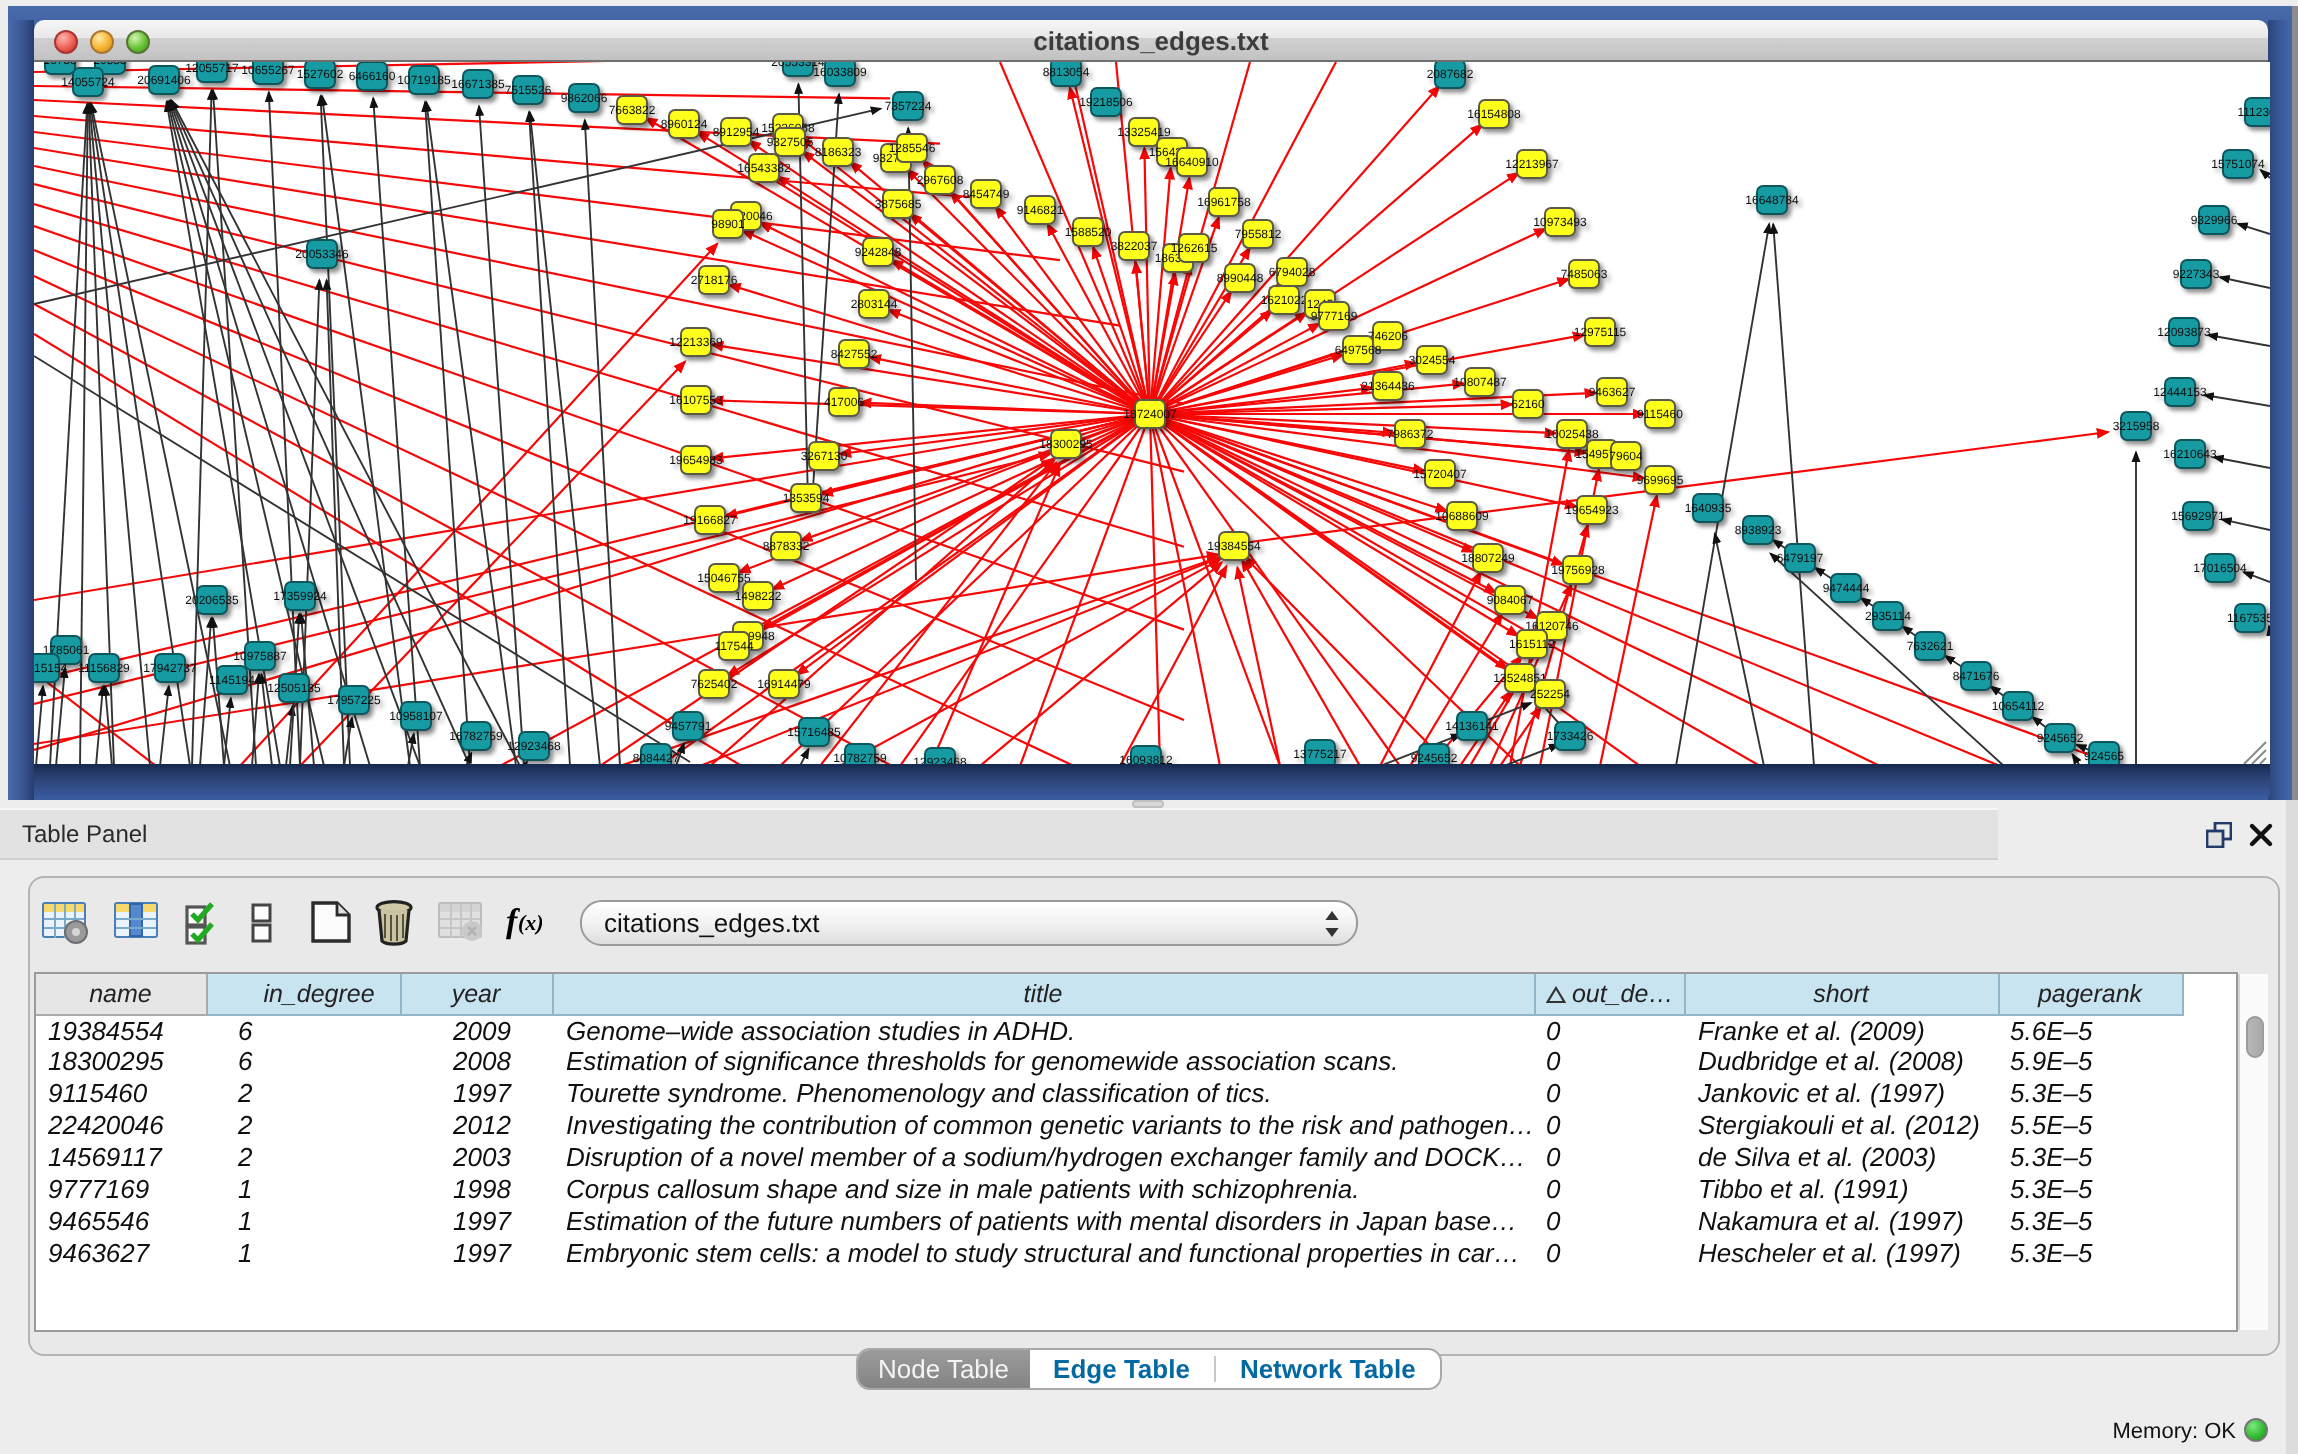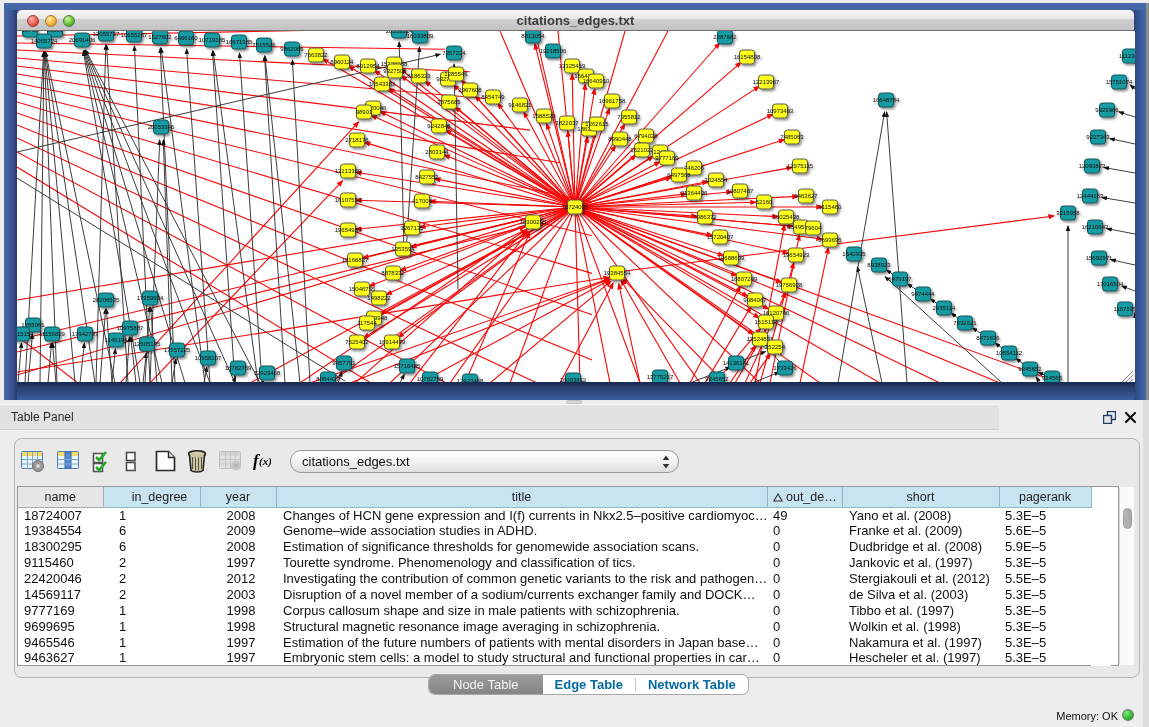--- a/index.html
+++ b/index.html
@@ -25,34 +25,34 @@
 
 #tpheader { left:0; top:404px; width:999px; height:26px; background:#e2e2e2;
   border-top:1px solid #f8f8f8; border-bottom:1px solid #d0d0d0; }
 #tpheader span.t { position:absolute; left:11px; top:5px; font-size:12px; color:#2a2a2a; }
 #panel { left:14px; top:438px; width:1126px; height:240px; background:#e9e9e9; border:1px solid #b4b4b4; border-radius:8px; }
 #combo { left:290px; top:450px; width:389px; height:23px; border:1px solid #9a9a9a; border-radius:11px;
   background:linear-gradient(180deg,#ffffff 0,#f2f2f2 50%,#dedede 100%);
   font-size:13px; color:#111; line-height:21px; padding-left:11px; }
 .updn { position:absolute; right:8px; top:4px; width:8px; height:14px; }
 #tablewrap { left:17px; top:486px; width:1102px; height:180px; background:#fff; border:1px solid #9a9a9a; }
-table#dt { border-collapse:collapse; table-layout:fixed; width:1068px; font-size:13px; }
+table#dt { border-collapse:collapse; table-layout:fixed; width:1068px; font-size:13px;font-style:italic; }
 #dt th { height:20px; font-weight:400; font-size:12.5px; color:#222; background:#c9e4f1;
   border-right:1px solid #8fb6c9; border-bottom:1px solid #8fb6c9; overflow:hidden; white-space:nowrap; }
 #dt th.g { background:#e6e6e6; border-right:1px solid #aaa; border-bottom:1px solid #aaa; }
 #dt td { height:15.9px; padding:0 0 0 6px; overflow:hidden; white-space:nowrap; color:#101010; }
 #dt .c1 { width:85px; } #dt .c2 { width:97px;padding-left:16px; } #dt .c3 { width:76px;text-align:center; } #dt .c4 { width:491px; }
 #dt .c5 { width:75px;margin-left:16px; } #dt .c6 { width:157px; } #dt .c7 { width:92px; } #dt .c8 { width:20px; background:#fff; border:0; }
 #dt td.c4, #dt td.c6 { padding-left:7px; }
 #scroll { left:1119px; top:487px; width:15px; height:178px; background:#fbfbfb; border-left:1px solid #d5d5d5; }
 #thumb { position:absolute; left:2.5px; top:21px; width:9px; height:21px; border-radius:5px;
   background:linear-gradient(90deg,#b7b7b7,#a9a9a9); border:1px solid #9b9b9b; }
 #tabs { left:428px; top:674px; height:21px; border:1px solid #a8a8a8; border-radius:7px; background:#fff; font-size:13px; font-weight:700; }
 #tabs span { display:inline-block; vertical-align:top; line-height:19px; padding:0 12px; color:#0369a1; }
-#tabs .sel { background:linear-gradient(180deg,#9b9b9b,#848484); color:#f4f4f4; border-radius:6px 0 0 6px; font-weight:400; padding:0 24px; }
+#tabs .sel { background:linear-gradient(180deg,#9b9b9b,#848484); color:#f4f4f4; border-radius:6px 0 0 6px; font-weight:400; padding:0 10px; }
 #tabs .sep { padding:0; width:1px; background:#c8c8c8; height:13px; margin-top:3px; }
 #mem { right:31px; top:710px; font-size:11px; color:#111; }
 #memdot { right:15px; top:709px; width:12px; height:12px; border-radius:50%; background:radial-gradient(circle at 35% 30%,#7ee87e,#2eb82e 60%,#1d8f1d); border:1px solid #777; }
 </style></head>
 <body>
 <div id="desktop" class="abs"></div>
 <div id="rightstrip" class="abs"></div>
 <div id="shadowL" class="abs"></div>
 <div id="shadowR" class="abs"></div>
 <div id="titlebar" class="abs">
@@ -950,30 +950,20 @@
           <th class="c2">in_degree</th>
           <th class="c3">year</th>
           <th class="c4">title</th>
   <th class="c5" style="text-align:left;padding-left:5px"><svg width="10" height="9" viewBox="0 0 10 9" style="vertical-align:-1px">
               <path d="M5 1 L9.2 8 H0.8 z" fill="none" stroke="#333" stroke-width="1.1"></path>
             </svg> out_de…</th>
   <th class="c6">short</th>
           <th class="c7">pagerank</th>
           <th class="c8" style="background:#fff;border:0"></th>
  </tr>
-<tr>
-          <td class="c1">18724007</td>
-          <td class="c2">1</td>
-          <td class="c3">2008</td>
-          <td class="c4">Changes of HCN gene expression and I(f) currents in Nkx2.5–positive cardiomyoc…</td>
-          <td class="c5">49</td>
-          <td class="c6">Yano et al. (2008)</td>
-          <td class="c7">5.3E–5</td>
-          <td class="c8"></td>
-        </tr>
         <tr>
           <td class="c1">19384554</td>
           <td class="c2">6</td>
           <td class="c3">2009</td>
           <td class="c4">Genome–wide association studies in ADHD.</td>
           <td class="c5">0</td>
           <td class="c6">Franke et al. (2009)</td>
           <td class="c7">5.6E–5</td>
           <td class="c8"></td>
         </tr>
@@ -1004,43 +994,33 @@
           <td class="c4">Investigating the contribution of common genetic variants to the risk and pathogen…</td>
           <td class="c5">0</td>
           <td class="c6">Stergiakouli et al. (2012)</td>
           <td class="c7">5.5E–5</td>
           <td class="c8"></td>
         </tr>
         <tr>
           <td class="c1">14569117</td>
           <td class="c2">2</td>
           <td class="c3">2003</td>
-          <td class="c4">Disruption of a novel member of a sodium/currents exchanger family and DOCK…</td>
+          <td class="c4">Disruption of a novel member of a sodium/hydrogen exchanger family and DOCK…</td>
           <td class="c5">0</td>
           <td class="c6">de Silva et al. (2003)</td>
           <td class="c7">5.3E–5</td>
           <td class="c8"></td>
         </tr>
         <tr>
           <td class="c1">9777169</td>
           <td class="c2">1</td>
           <td class="c3">1998</td>
           <td class="c4">Corpus callosum shape and size in male patients with schizophrenia.</td>
           <td class="c5">0</td>
-          <td class="c6">Tibbo et al. (1997)</td>
-          <td class="c7">5.3E–5</td>
-          <td class="c8"></td>
-        </tr>
-        <tr>
-          <td class="c1">9699695</td>
-          <td class="c2">1</td>
-          <td class="c3">1998</td>
-          <td class="c4">Structural magnetic resonance image averaging in schizophrenia.</td>
-          <td class="c5">0</td>
-          <td class="c6">Wolkin et al. (1998)</td>
+          <td class="c6">Tibbo et al. (1991)</td>
           <td class="c7">5.3E–5</td>
           <td class="c8"></td>
         </tr>
         <tr>
           <td class="c1">9465546</td>
           <td class="c2">1</td>
           <td class="c3">1997</td>
           <td class="c4">Estimation of the future numbers of patients with mental disorders in Japan base…</td>
           <td class="c5">0</td>
           <td class="c6">Nakamura et al. (1997)</td>

